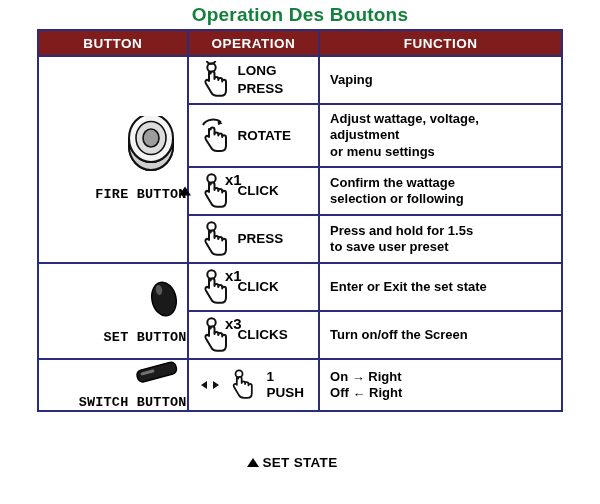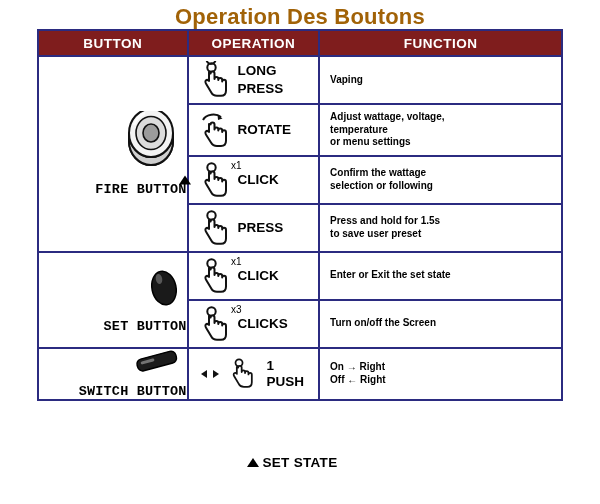--- a/index.html
+++ b/index.html
@@ -14,25 +14,25 @@
     color: #000000;
     overflow: hidden;
   }
   .page {
     position: relative;
     width: 600px;
     height: 504px;
   }
   .title {
     text-align: center;
-    font-size: 22px;
+    font-size: 19px;
     font-weight: bold;
     letter-spacing: 0.2px;
     padding-top: 4px;
-    color: #a16207;
+    color: #15803d;
   }
   .table-wrap {
     position: absolute;
     left: 37px;
     top: 29px;
     width: 526px;
   }
   table.btn-table {
     border-collapse: collapse;
     width: 526px;
@@ -48,21 +48,21 @@
     color: #ffffff;
     font-size: 13.5px;
     font-weight: bold;
     height: 24px;
     letter-spacing: 0.5px;
   }
   .col1 { width: 149px; }
   .col2 { width: 131px; }
   .col3 { width: 242px; }
   .func-text {
-    font-size: 10px;
+    font-size: 13px;
     font-weight: bold;
     line-height: 1.25;
     padding: 6px 10px;
     color: #000;
   }
   .op-inner {
     display: flex;
     align-items: center;
     justify-content: flex-start;
     padding: 4px 14px 4px 10px;
@@ -92,22 +92,22 @@
     position: relative;
     width: 34px;
     height: 38px;
     flex: 0 0 34px;
   }
   .hand-wrap svg { display: block; }
   .badge {
     position: absolute;
     top: -1px;
     right: -9px;
-    font-size: 10px;
-    font-weight: normal;
+    font-size: 15px;
+    font-weight: bold;
   }
   .arrow-marker {
     position: absolute;
     left: -10px;
     top: 50%;
     transform: translateY(-50%);
     width: 0; height: 0;
     border-left: 6px solid transparent;
     border-right: 6px solid transparent;
     border-bottom: 9px solid #000;
@@ -218,21 +218,21 @@
                   <path d="M23.5 7.5 L18.5 3.5 L19 9 Z" fill="#111"></path>
                   <path d="M10 13 L10 21 C10 21 9 19.5 7.5 20 C6 20.5 6.2 22.5 7.2 24 L12 31.5 C13.2 33.8 15 35 18 35 L22 35 C25 35 27 33 27 29.8 L27 21.5 C27 20.1 26 19.3 25 19.3 C24 19.3 23.2 20.1 23.2 21.1 L23.2 19.7 C23.2 18.4 22.3 17.6 21.2 17.6 C20.1 17.6 19.3 18.4 19.3 19.5 L19.3 18.5 C19.3 17.2 18.4 16.4 17.4 16.4 C16.3 16.4 15.5 17.2 15.5 18.4 L15.5 13.5 C15.5 12.2 14.6 11.4 13.5 11.4 C12.4 11.4 11.6 12.2 11.6 13.4 Z" fill="#fff" stroke="#111" stroke-width="2" stroke-linejoin="round"></path>
                 </svg>
               </div>
               <div class="op-label">ROTATE</div>
             </div>
           </td>
           <td>
             <div class="func-text">
               <div>Adjust wattage, voltage,</div>
-              <div>temperature</div>
+              <div>adjustment</div>
               <div>or menu settings</div>
             </div>
           </td>
         </tr>
 
         <tr>
           <td class="arrowcell">
             <div class="op-inner">
               <div class="hand-wrap">
                 <svg width="34" height="38" viewBox="0 0 34 38">

